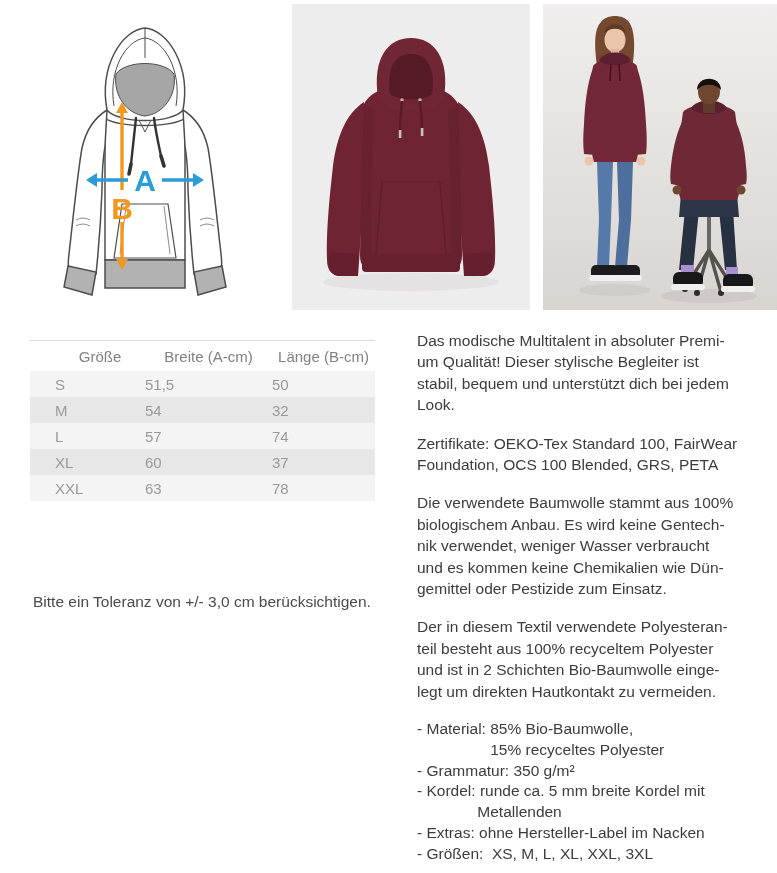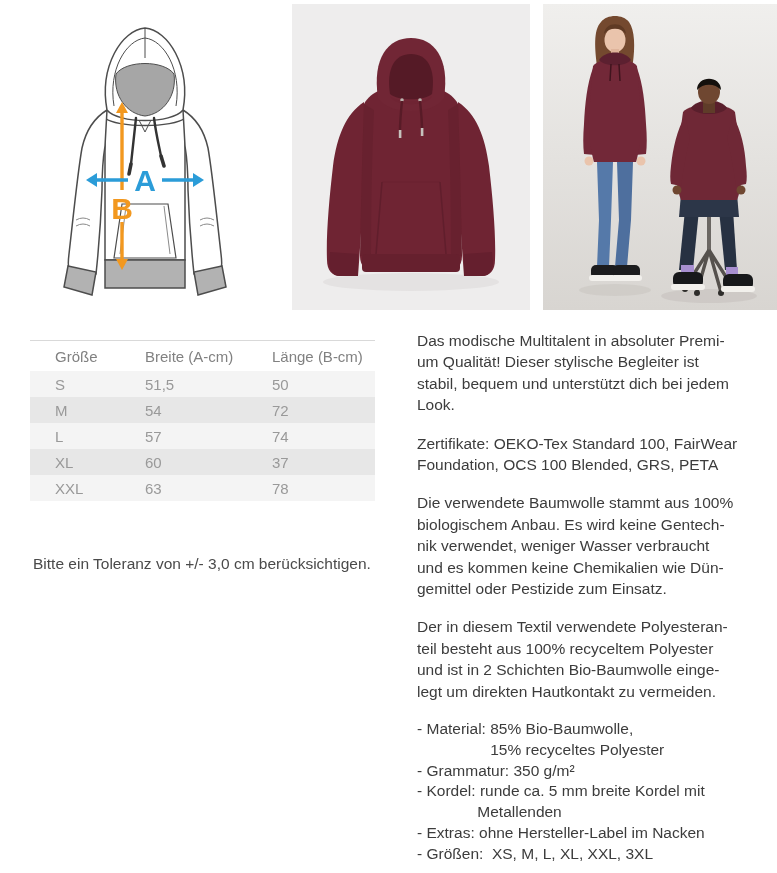--- a/index.html
+++ b/index.html
@@ -14,29 +14,29 @@
 
   
   .size-table{
     position:absolute;left:30px;top:340px;width:345px;
     border-collapse:collapse;table-layout:fixed;
     border-top:1px solid #d9d9d9;
     font-size:15px;
   }
   .size-table col.c1{width:115px}.size-table col.c2{width:127px}.size-table col.c3{width:103px}
   .size-table th{
-    font-weight:400;color:#818181;text-align:left;height:30px;padding:0;background:#fff;margin-top:44px;
+    font-weight:400;color:#818181;text-align:center;height:30px;padding:0;background:#fff;margin-top:44px;
   }
   .size-table td{color:#999;height:26px;padding:0;}
   .size-table th:first-child,.size-table td:first-child{padding-left:25px;}
   .size-table tr.odd td{background:#e7e7e7;}
   .size-table tr.even td{background:#f4f4f4;}
 
   .tolerance-note{
-    position:absolute;left:33px;top:555px;width:370px;
+    position:absolute;left:33px;top:593px;width:370px;
     font-size:15.5px;color:#4a4a4a;
   }
 
   
   .description{
     position:absolute;left:417px;top:330px;width:362px;
     font-size:15.5px;line-height:21.4px;color:#3c3c3c;
   }
   .description p{margin:0 0 17px 0;white-space:pre-wrap;}
   .description p.details{line-height:20.8px;}
@@ -205,21 +205,21 @@
     </thead>
     <tbody>
       <tr class="even">
         <td>S</td>
         <td>51,5</td>
         <td>50</td>
       </tr>
       <tr class="odd">
         <td>M</td>
         <td>54</td>
-        <td>72</td>
+        <td>32</td>
       </tr>
       <tr class="even">
         <td>L</td>
         <td>57</td>
         <td>74</td>
       </tr>
       <tr class="odd">
         <td>XL</td>
         <td>60</td>
         <td>37</td>

